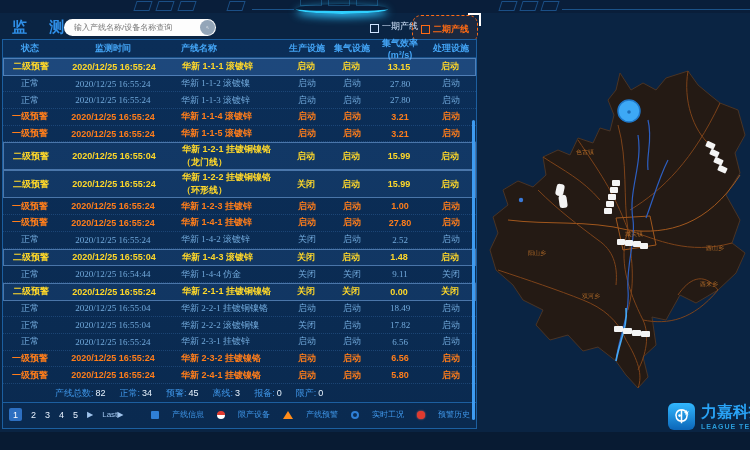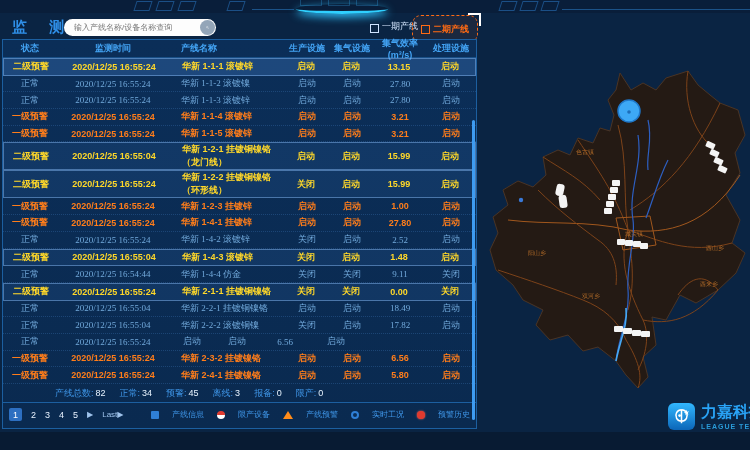--- a/index.html
+++ b/index.html
@@ -273,20 +273,21 @@
         <span class="c-time">2020/12/25 16:55:04</span>
         <span class="c-name">华新 2-2-2 滚镀铜镍</span>
         <span class="c-prod">关闭</span>
         <span class="c-gas">启动</span>
         <span class="c-eff">17.82</span>
         <span class="c-treat">启动</span>
       </div>
       <div class="trow lvl-normal">
         <span class="c-status">正常</span>
         <span class="c-time">2020/12/25 16:55:24</span>
+        <span class="c-name">华新 2-3-1 挂镀锌</span>
         <span class="c-prod">启动</span>
         <span class="c-gas">启动</span>
         <span class="c-eff">6.56</span>
         <span class="c-treat">启动</span>
       </div>
       <div class="trow lvl-warn1">
         <span class="c-status">一级预警</span>
         <span class="c-time">2020/12/25 16:55:24</span>
         <span class="c-name">华新 2-3-2 挂镀镍铬</span>
         <span class="c-prod">启动</span>

